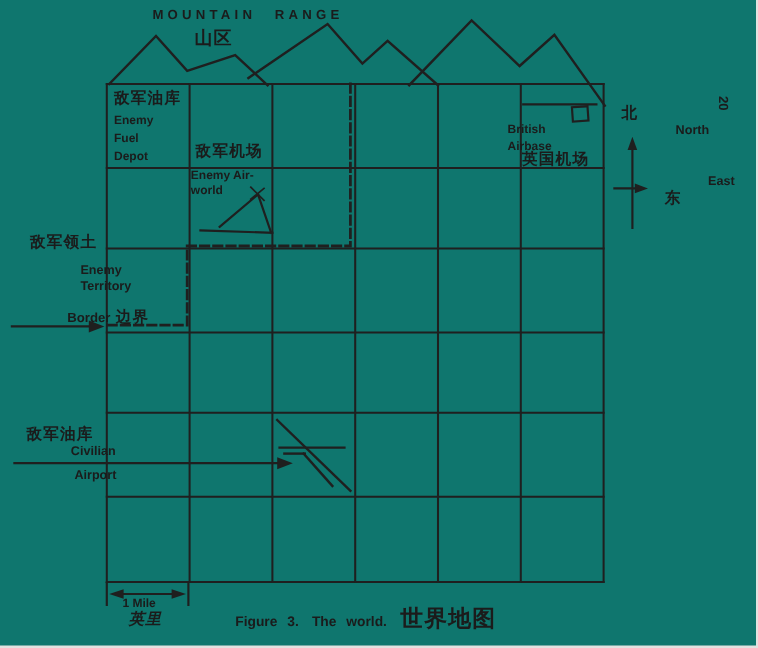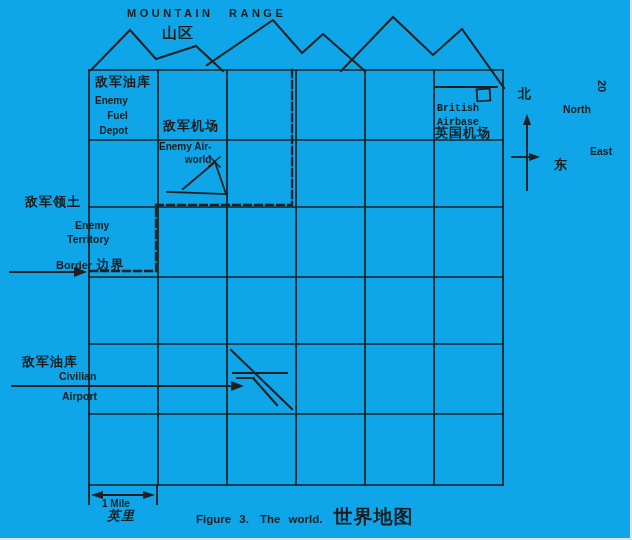--- a/index.html
+++ b/index.html
@@ -1,24 +1,23 @@
 <!DOCTYPE html>
 <html><head>
 <meta charset="utf-8">
 <style>
   html,body{margin:0;padding:0;}
   .page{
     position:relative;
     width:632px;height:540px;
-    background:#0ea5e9;
+    background:#0f766e;
     overflow:hidden;
     font-family:"Liberation Sans","DejaVu Sans",sans-serif;
     color:#1b1b1b;
     box-shadow:inset -2px -2px 0 #e2e2e0;
-    text-align:right;
   }
   .lineart{position:absolute;left:0;top:0;}
   .lbl{position:absolute;white-space:nowrap;line-height:1.1;}
   .cjk{font-size:14px;font-weight:bold;letter-spacing:1px;}
   .cjk-sm{font-size:13px;font-weight:bold;letter-spacing:1px;}
   .lat{font-size:10.5px;font-weight:bold;padding-left:39px;}
   .lat-sm{font-size:10px;font-weight:bold;}
   .title-en{font-size:11px;font-weight:bold;letter-spacing:3.5px;word-spacing:9px;}
   .stack{line-height:14px;}
   .stack div{white-space:nowrap;}
@@ -100,21 +99,21 @@
     <div>Fuel</div>
     <div>Depot</div>
   </div>
 
   <div class="lbl cjk-sm" style="left:163px;top:119px;">敌军机场</div>
   <div class="lbl lat-sm stack" style="left:159px;top:140px;line-height:13px;">
     <div>Enemy Air-</div>
     <div>world</div>
   </div>
 
-  <div class="lbl lat-sm stack" style="left:437px;top:102px;line-height:14px;font-family:Liberation Mono, monospace;">
+  <div class="lbl lat-sm stack" style="left:423px;top:102px;line-height:14px;">
     <div>British</div>
     <div>Airbase</div>
   </div>
   <div class="lbl cjk-sm" style="left:435px;top:126px;">英国机场</div>
 
   <div class="lbl cjk-sm" style="left:518px;top:87px;">北</div>
   <div class="lbl lat" style="left:524px;top:104px;">North</div>
   <div class="lbl lat" style="left:551px;top:146px;">East</div>
   <div class="lbl cjk-sm" style="left:554px;top:158px;">东</div>
 

